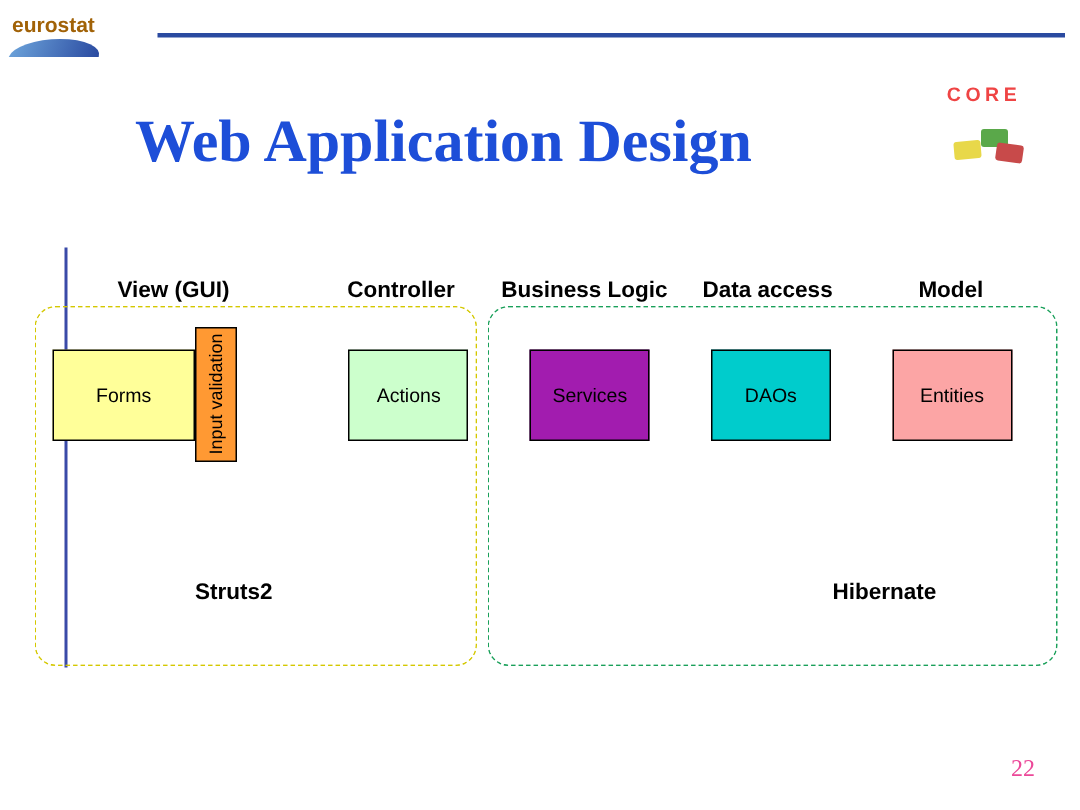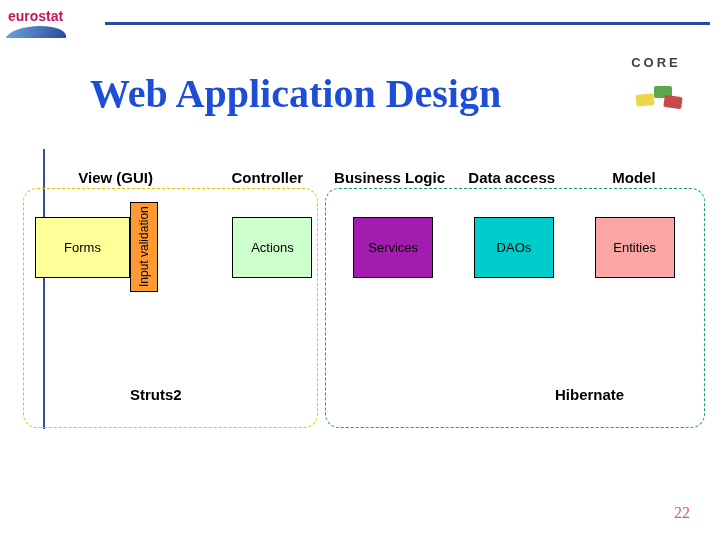--- a/index.html
+++ b/index.html
@@ -18,21 +18,21 @@
     right: 10px;
     height: 0;
     border-top: 3px solid #2a4aa0;
   }
   .logo {
     position: absolute;
     top: 8px;
     left: 8px;
     width: 90px;
     font-weight: bold;
-    color: #be185d;
+    color: #a16207;
     font-size: 14px;
   }
   .logo-swoosh {
     width: 60px;
     height: 12px;
     background: linear-gradient(90deg,#6aa0d8,#2a4aa0);
     border-radius: 50% 50% 50% 50% / 100% 100% 0 0;
     transform: skewX(-20deg);
     margin-top: 2px;
   }
@@ -40,21 +40,21 @@
     position: absolute;
     top: 55px;
     right: 14px;
     width: 100px;
     height: 70px;
     text-align: center;
   }
   .core-text {
     font-size: 13px;
     letter-spacing: 3px;
-    color: #404040;
+    color: #ef4444;
     font-weight: bold;
     margin-bottom: 4px;
   }
   .blocks {
     position: relative;
     height: 40px;
   }
   .blk { position:absolute; width:18px; height:12px; border-radius:2px; }
   .blk.y { background:#e8d84a; top:20px; left:30px; transform:rotate(-5deg); }
   .blk.g { background:#5aa84a; top:12px; left:48px; }
@@ -63,21 +63,21 @@
     position: absolute;
     top: 70px;
     left: 90px;
     font-family: "Comic Sans MS", "Segoe Script", cursive;
     font-size: 40px;
     font-weight: bold;
     color: #1d4ed8;
   }
   .diagram {
     position: absolute;
-    top: 165px;
+    top: 181px;
     left: 25px;
     right: 25px;
     height: 290px;
   }
   .headers {
     display: flex;
     font-weight: bold;
     font-size: 15px;
     text-align: center;
     margin-bottom: 10px;

